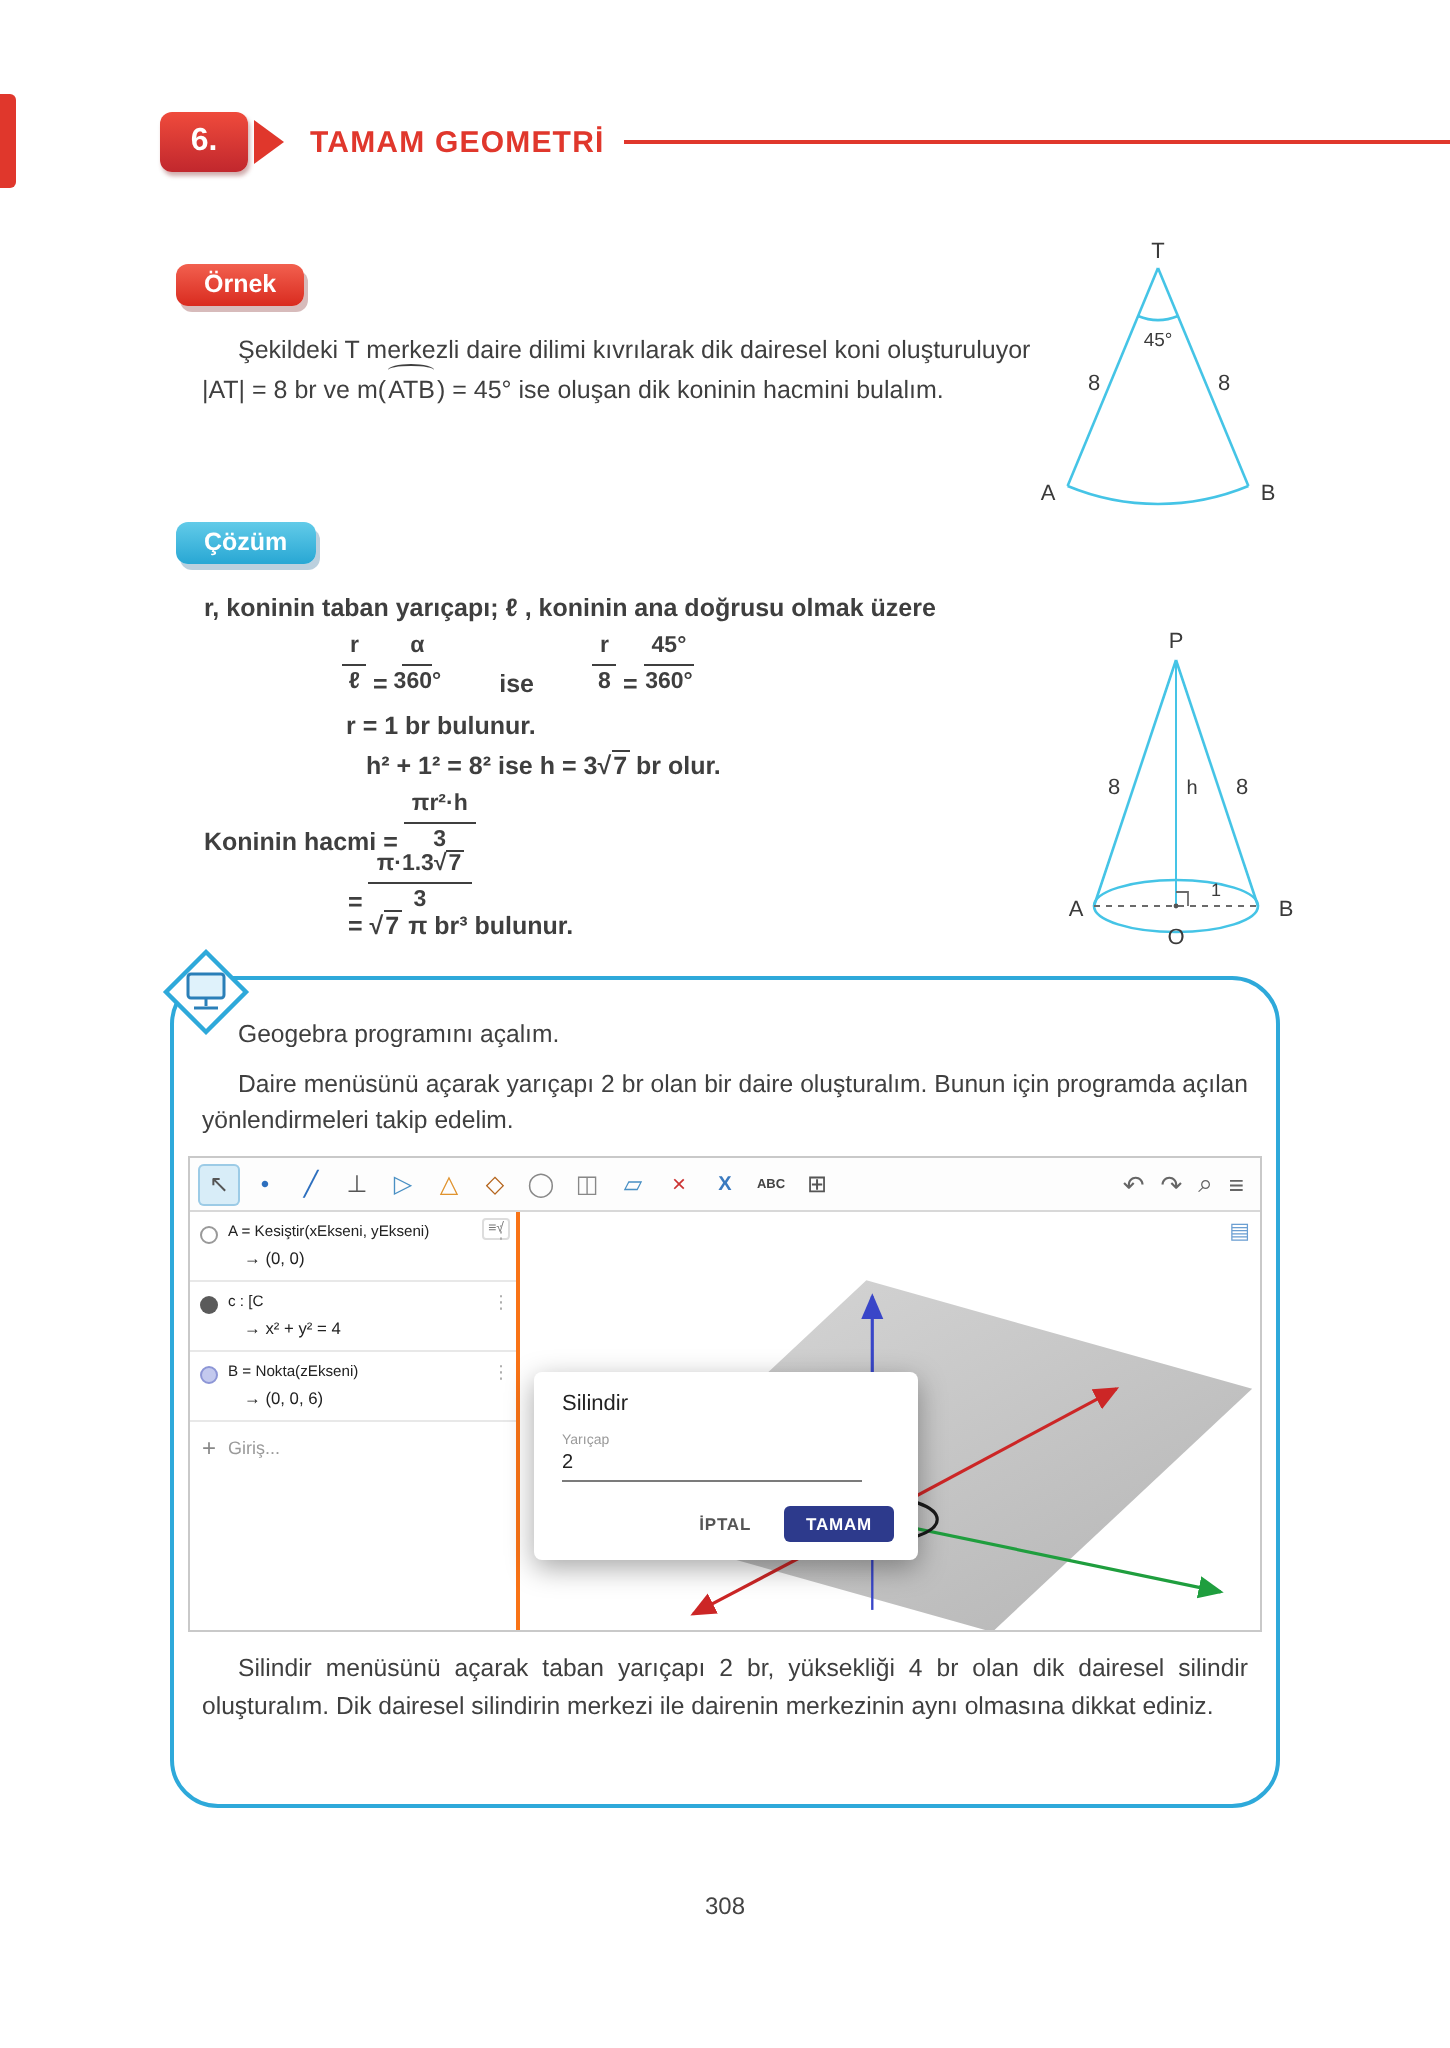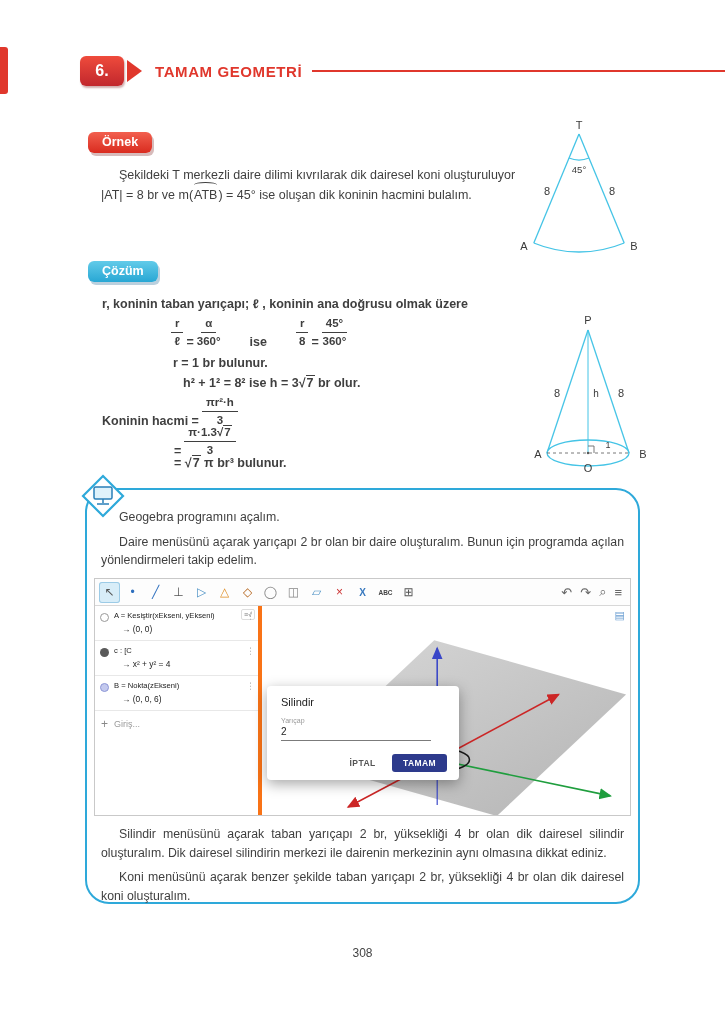--- a/index.html
+++ b/index.html
@@ -61,21 +61,21 @@
   .tools .tool:nth-child(8){color:#888;}
   .tools .tool:nth-child(9){color:#888;}
   .tools .tool:nth-child(10){color:#4a90c4;}
   .tools .tool:nth-child(11){color:#cc3333;}
   .tools .tool:nth-child(12){color:#3a7abf;font-size:10px;font-weight:bold;}
   .tools .tool:nth-child(13){font-size:6.5px;font-weight:bold;color:#444;}
   .acts{display:flex;gap:8px;align-items:center;}
   .act{font-size:13px;color:#666;}
   .gg-body{flex:1;display:flex;position:relative;min-height:0;}
 
-  .gg-algebra{width:163px;flex:none;border-right:4px solid #f97316;position:relative;background:#fff;}
+  .gg-algebra{width:163px;flex:none;border-right:2px solid #f97316;position:relative;background:#fff;}
   .style-toggle{position:absolute;top:3px;right:3px;font-size:7px;color:#777;border:1px solid #ddd;border-radius:2px;padding:1px 2px;background:#fff;}
   .gg-row{display:flex;padding:5px 4px 6px 4px;border-bottom:1px solid #e8e8e8;position:relative;}
   .bullet{width:9px;height:9px;border-radius:50%;margin:2px 5px 0 1px;flex:none;box-sizing:border-box;}
   .b1{border:1.5px solid #999;background:#fff;}
   .b2{background:#5a5a5a;}
   .b3{background:#c3c9ee;border:1px solid #8d96d6;}
   .row-text{flex:1;min-width:0;}
   .row-label{font-size:7.6px;color:#222;white-space:nowrap;overflow:hidden;}
   .row-value{font-size:8.4px;color:#222;margin-top:4px;padding-left:8px;}
   .kebab{position:absolute;right:3px;top:5px;font-size:9px;color:#aaa;}
@@ -296,18 +296,17 @@
             <div class="dlg-value">2</div>
             <div class="dlg-btns">
               <span class="dlg-cancel">İPTAL</span>
               <span class="dlg-ok">TAMAM</span>
             </div>
           </div>
         </div>
       </div>
 
       <div class="box-p">Silindir menüsünü açarak taban yarıçapı 2 br, yüksekliği 4 br olan dik dairesel silindir oluşturalım. Dik dairesel silindirin merkezi ile dairenin merkezinin aynı olmasına dikkat ediniz.</div>
-      <div class="box-p">Koni menüsünü açarak benzer şekilde taban yarıçapı 2 br, yüksekliği 4 br olan dik dairesel koni oluşturalım.</div>
     </div>
   </div>
 
   <div class="page-number">308</div>
 </div>
 
 </body></html>

